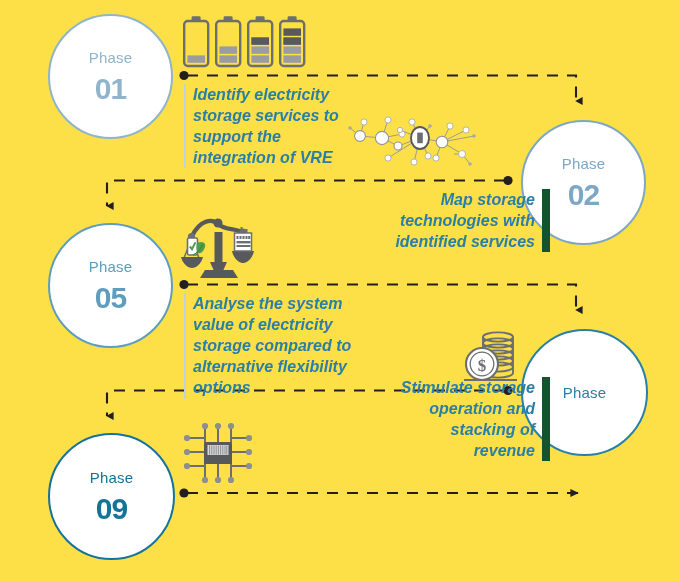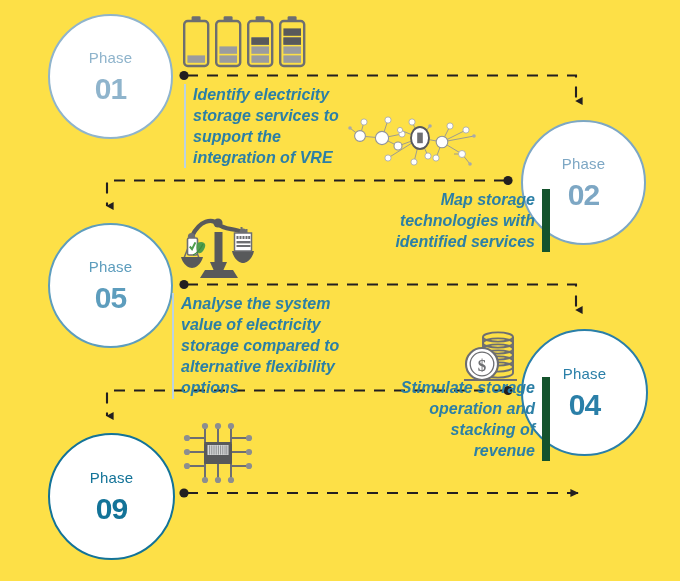--- a/index.html
+++ b/index.html
@@ -202,25 +202,24 @@
         <rect x="69.5" y="26" width="2" height="3"></rect>
         <rect x="72.2" y="26" width="2" height="3"></rect>
         <rect x="60.5" y="31" width="14" height="2.4"></rect>
         <rect x="60.5" y="35" width="14" height="2"></rect>
         <rect x="64.5" y="17" width="2" height="6"></rect>
         <rect x="69.5" y="19" width="2" height="4"></rect>
       </g>
     </svg>
   </div>
 
-  <div class="caption left-rule" style="left:172px;top:293px;width:185px;">Analyse the system value of electricity storage compared to alternative flexibility options</div>
+  <div class="caption left-rule" style="left:184px;top:293px;width:185px;">Analyse the system value of electricity storage compared to alternative flexibility options</div>
 
   <div class="phase-circle" style="left:521px;top:329px;width:127px;height:127px;border:2.4px solid #2a7fa8;color:#2a7fa8;">
     <div class="phase-word">Phase</div>
-    <div class="phase-num">04</div>
   </div>
 
   <div class="icon-wrap" style="left:461px;top:326px;width:62px;height:62px;">
     <svg viewBox="0 0 62 62" width="62" height="62">
       <g fill="none" stroke="#6d6e71" stroke-width="1.9">
 
         <ellipse cx="37" cy="11" rx="15" ry="4.6"></ellipse>
         <path d="M22,11 v6 M52,11 v6"></path>
         <ellipse cx="37" cy="17" rx="15" ry="4.6"></ellipse>
         <path d="M22,17 v6 M52,17 v6"></path>

